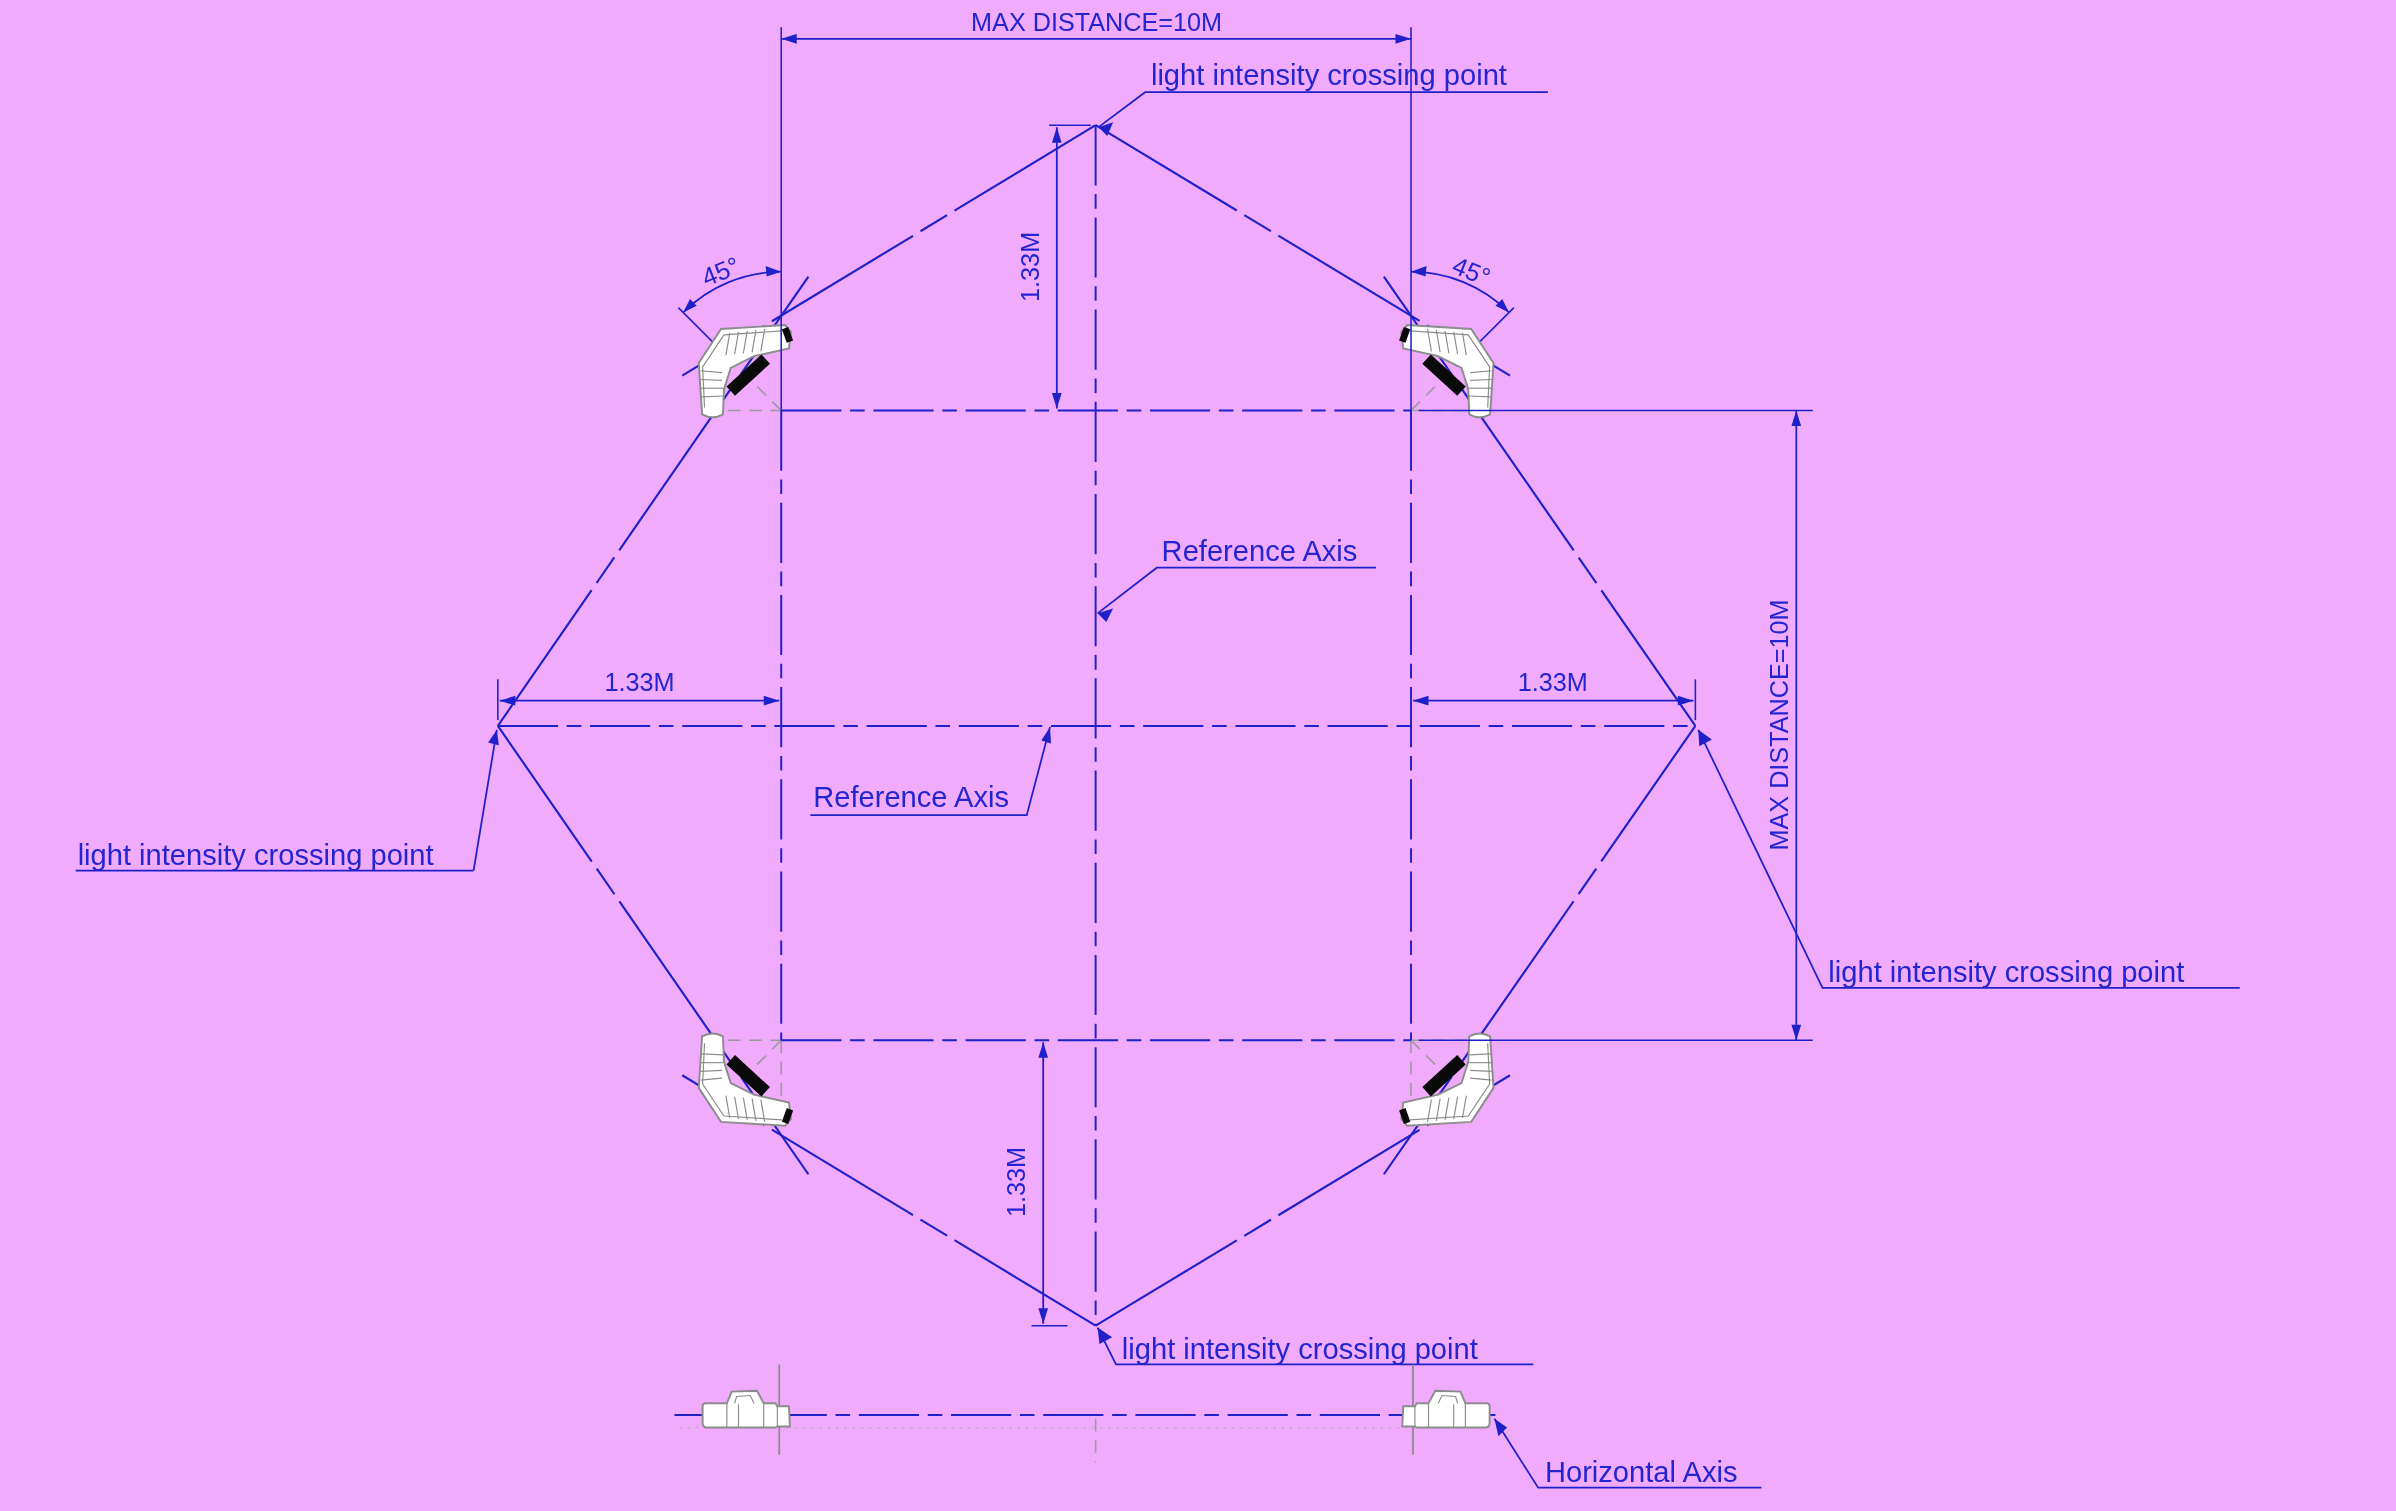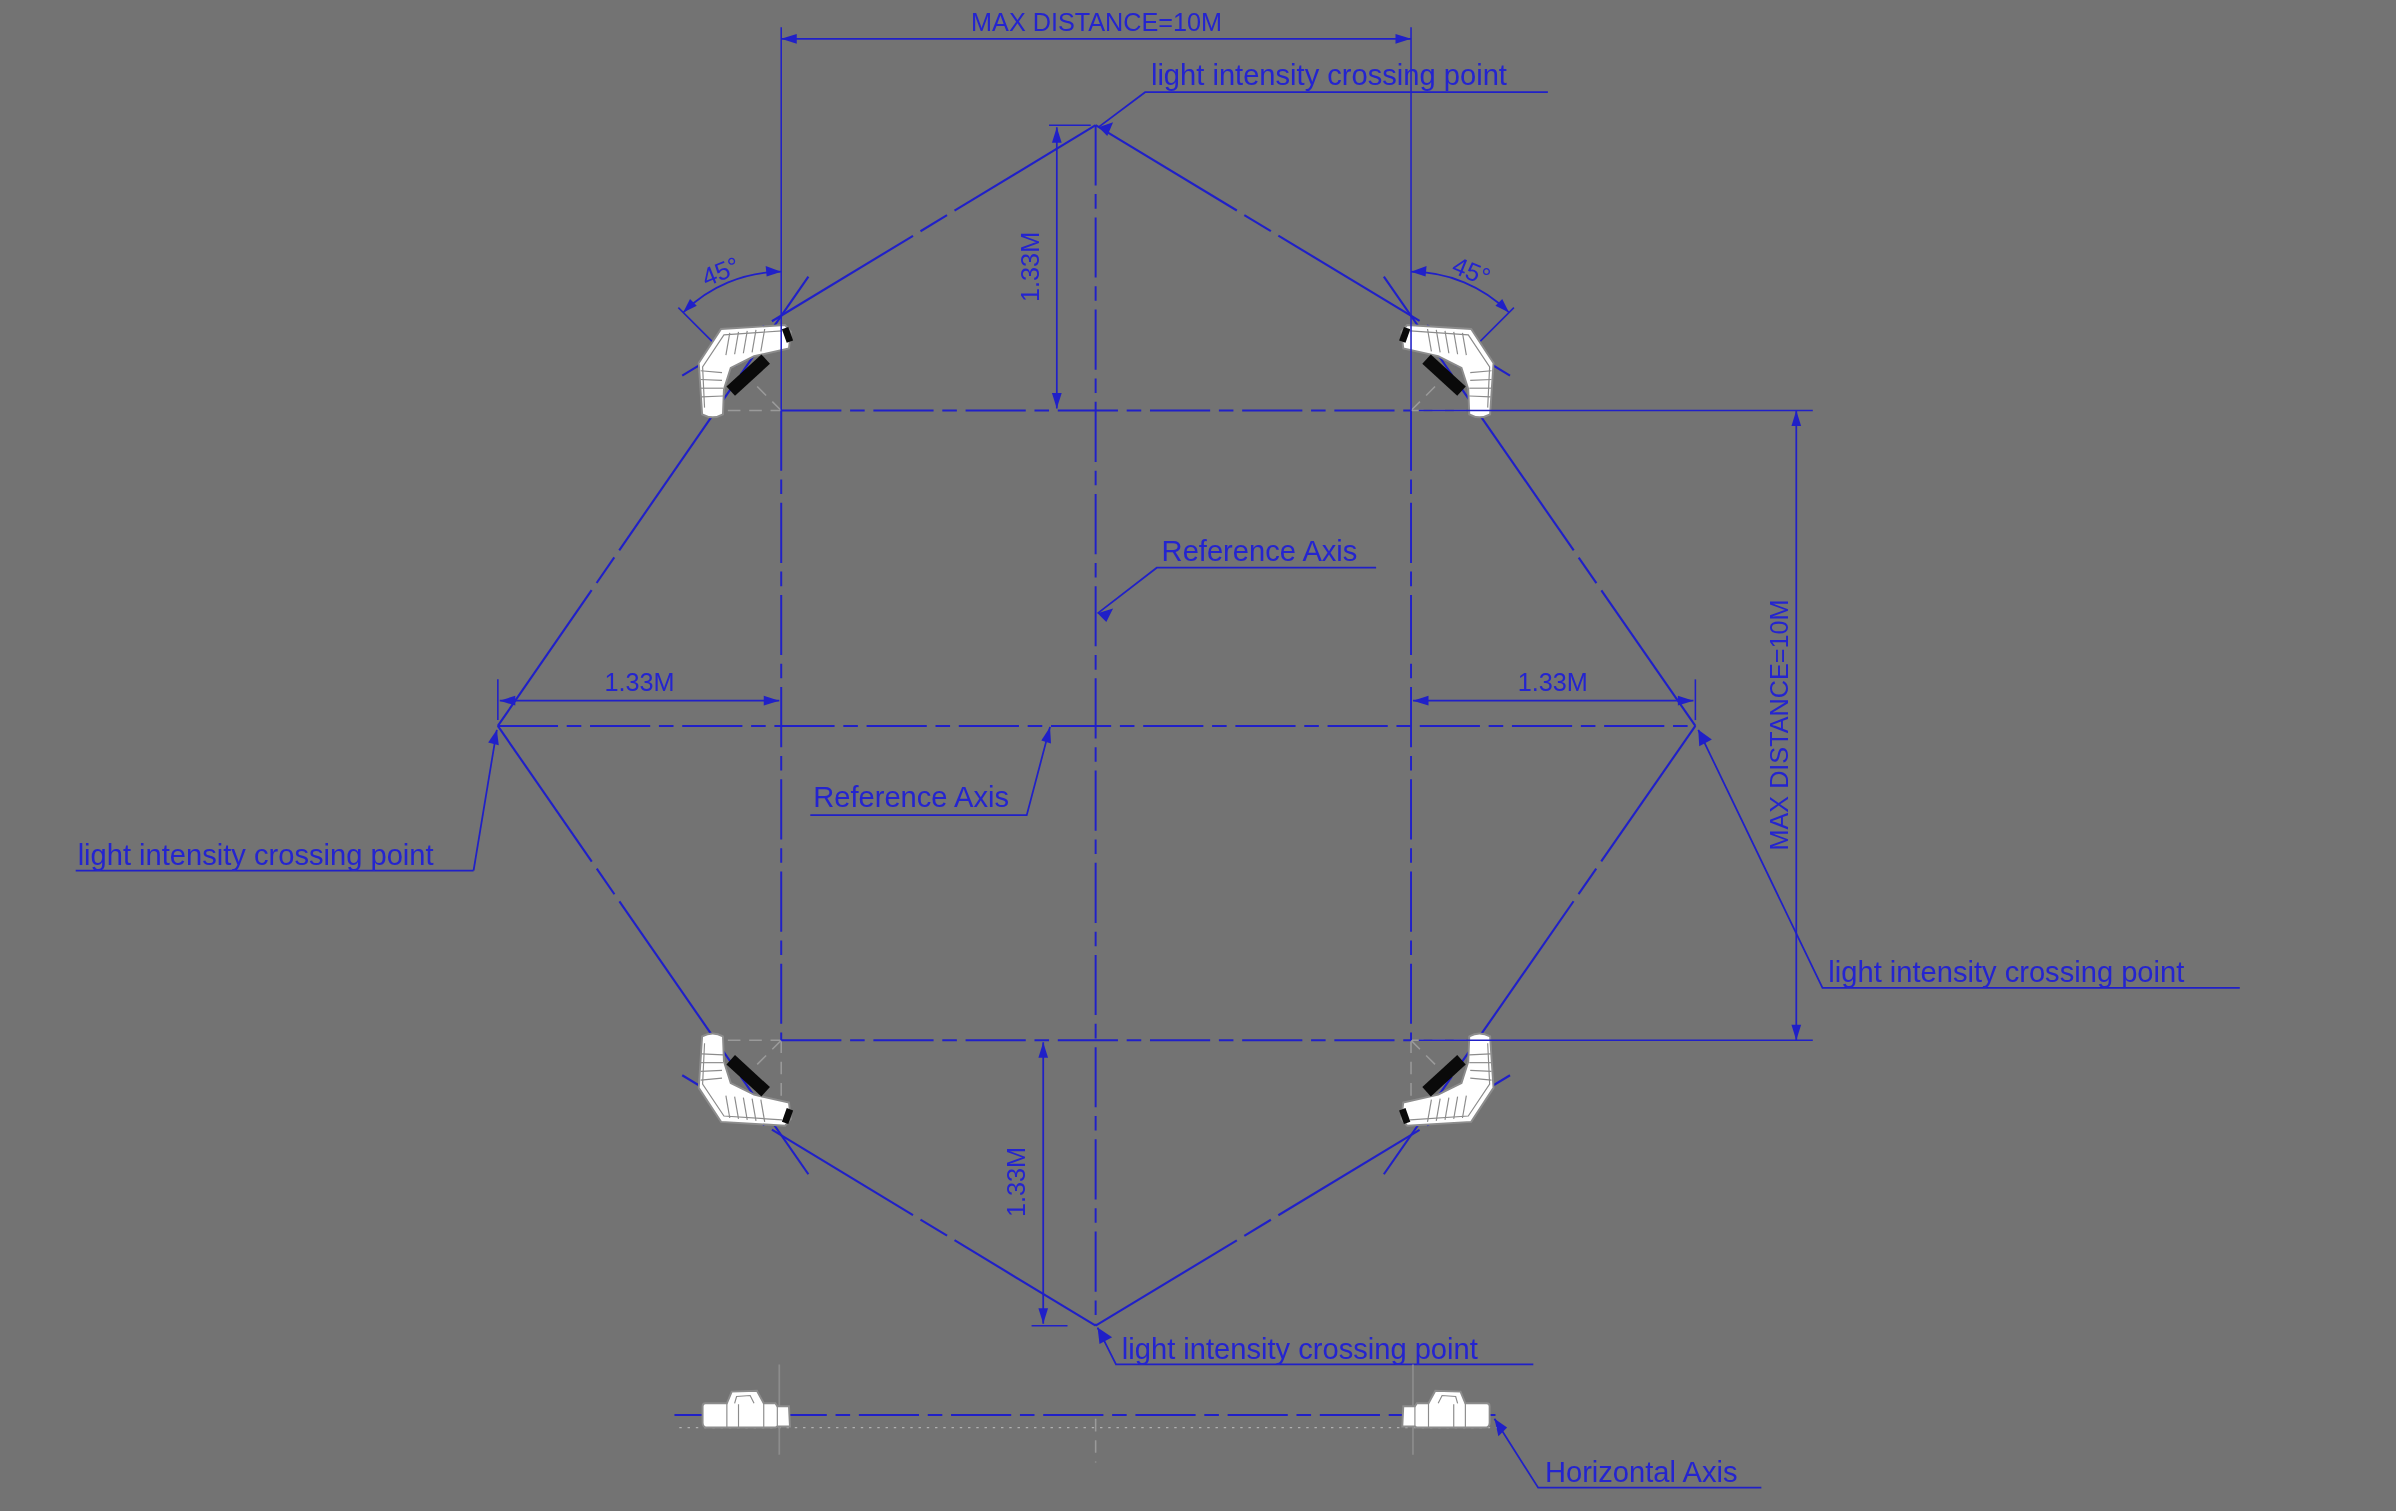--- a/index.html
+++ b/index.html
@@ -1,16 +1,16 @@
 <!DOCTYPE html>
 <html><head>
 <meta charset="utf-8">
 <style>
   html,body{margin:0;padding:0;background:#ffffff;}
-  .canvas-wrap{width:2397px;height:1512px;background:#737373;position:relative;overflow:hidden;}
+  .canvas-wrap{width:2397px;height:1512px;background:#f0abfc;position:relative;overflow:hidden;}
   svg{display:block;}
   text{font-family:"Liberation Sans","DejaVu Sans",sans-serif;fill:#2424d0;}
   .lbl{font-size:30px;}
   .dim{font-size:26px;}
   .blue{stroke:#2020c8;fill:none;}
   .w-axis{stroke-width:2;stroke-dasharray:62 9 15 9;}
   .w-beam{stroke-width:2.2;stroke-dasharray:170 9 32 9;}
   .w-dim{stroke-width:1.8;}
   .w-ext{stroke-width:1.6;}
   .w-lead{stroke-width:1.8;}

